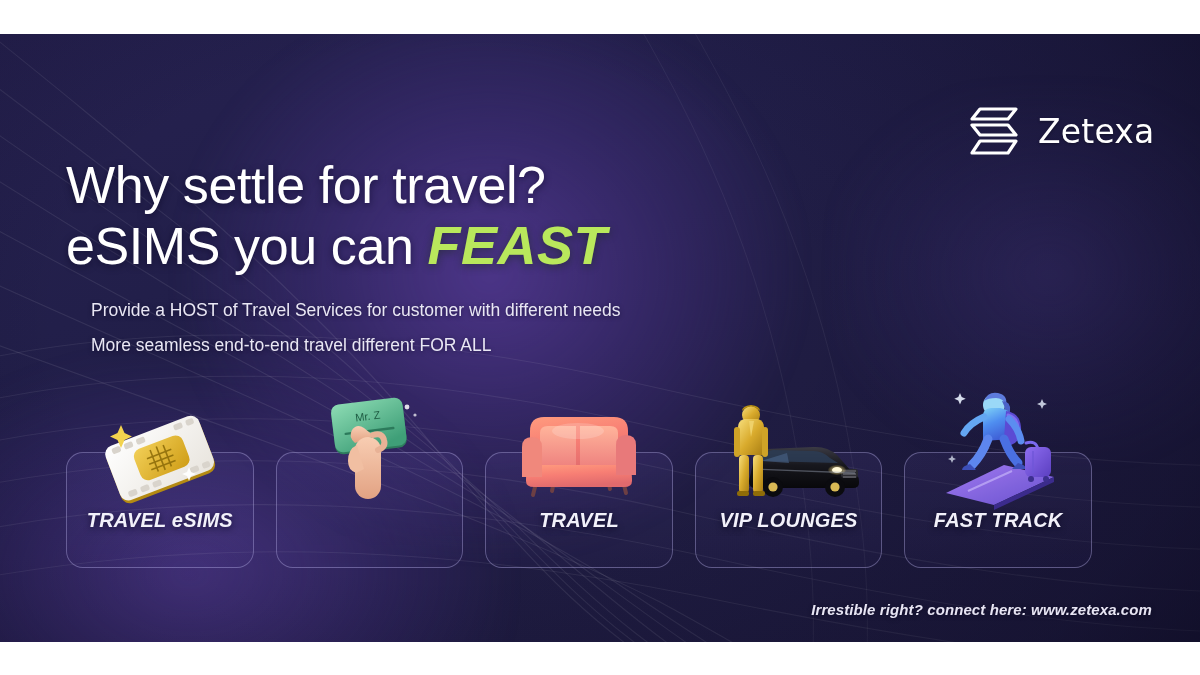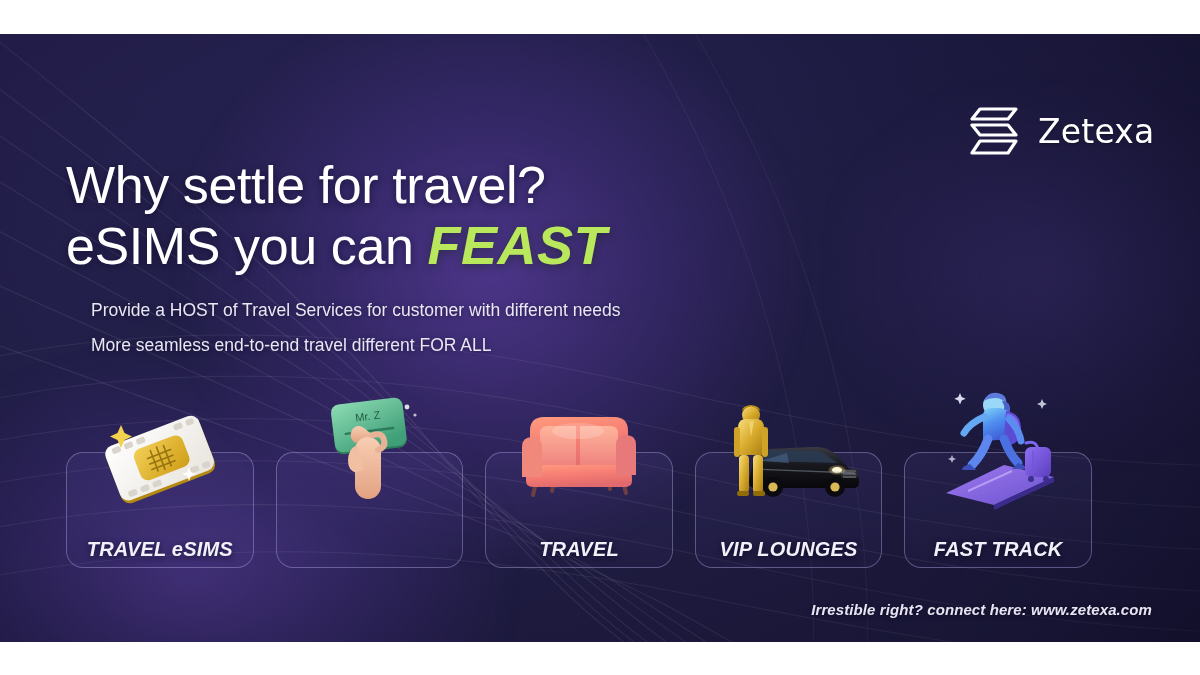--- a/index.html
+++ b/index.html
@@ -92,21 +92,21 @@
     position:relative;flex:1 1 0;
     border:1px solid rgba(176,170,224,0.42);
     border-radius:17px;
     background:linear-gradient(180deg,rgba(122,104,200,0.10) 0%,rgba(90,76,165,0.05) 100%);
     display:flex;align-items:flex-end;justify-content:center;
     box-sizing:border-box;
   }
   .card-label{
     position:relative;z-index:3;
     color:#f2f1fa;font-size:20px;font-style:italic;font-weight:bold;
-    letter-spacing:0.2px;margin-bottom:6px;white-space:nowrap;
+    letter-spacing:0.2px;margin-bottom:35px;white-space:nowrap;
     text-shadow:0 2px 6px rgba(8,4,26,0.65);
   }
   .card-icon{
     position:absolute;left:50%;transform:translateX(-50%);
     z-index:2;pointer-events:none;
   }
   
   .ic-esim{top:-52px;width:150px;height:108px;}
   .ic-meet{top:-60px;width:132px;height:120px;}
   .ic-lounge{top:-52px;width:146px;height:108px;}

